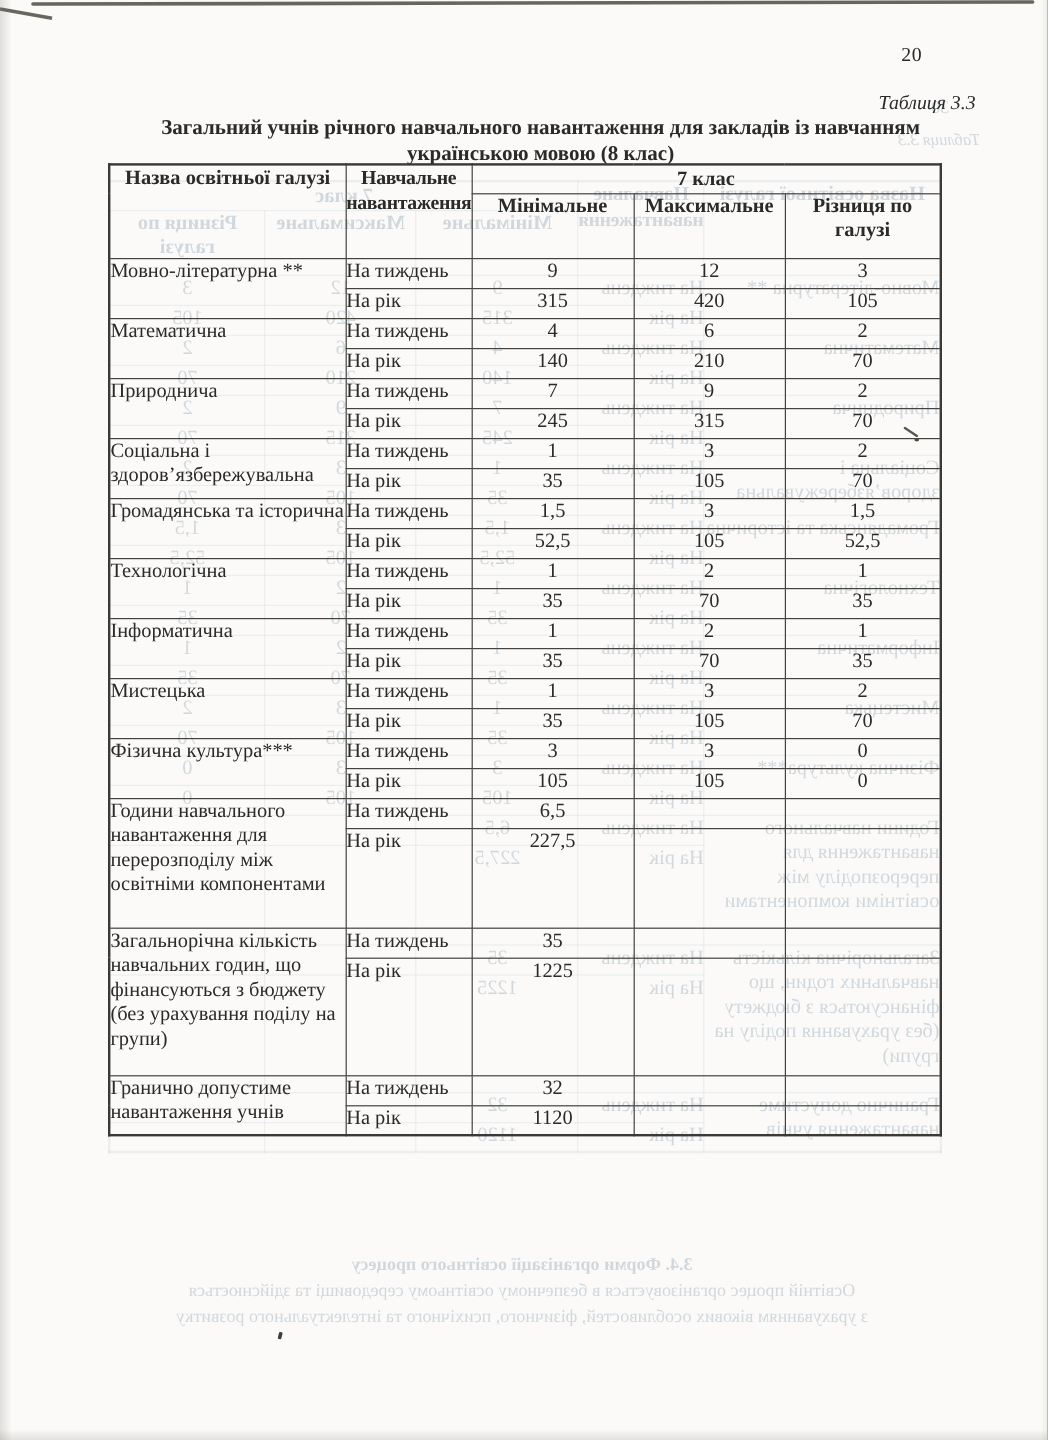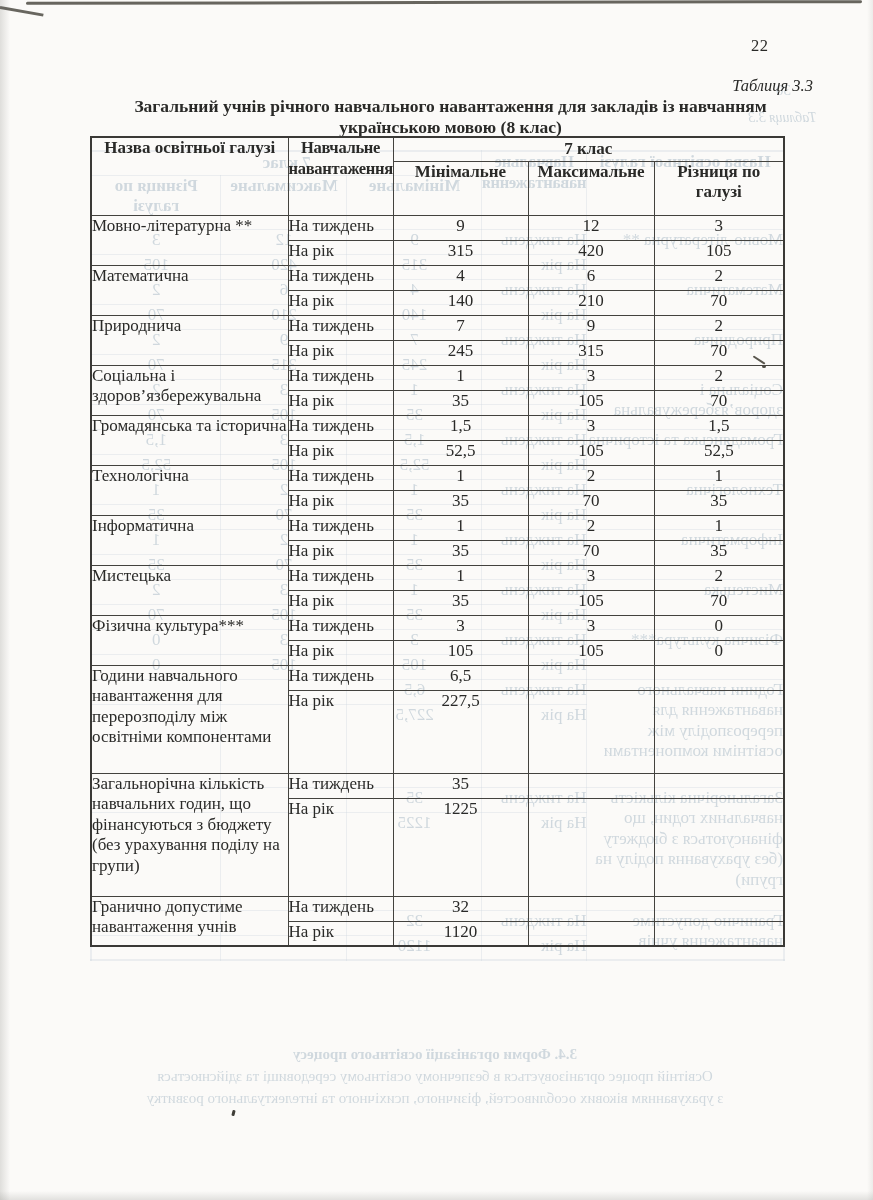--- a/index.html
+++ b/index.html
@@ -267,21 +267,21 @@
 </tbody>
       </table>
     </div>
       </div>
     <div class="ghost-heading">3.4. Форми організації освітнього процесу</div>
     <div class="ghost-line ghost-line-1">Освітній процес організовується в безпечному освітньому середовищі та здійснюється</div>
     <div class="ghost-line ghost-line-2">з урахуванням вікових особливостей, фізичного, психічного та інтелектуального розвитку</div>
   </div>
 
   <div class="page-content">
-    <div class="page-num">22</div>
+    <div class="page-num">20</div>
     <div class="table-label">Таблиця 3.3</div>
     <div class="doc-title">
       <div>Загальний учнів річного навчального навантаження для закладів із навчанням</div>
       <div>українською мовою (8 клас)</div>
     </div>
 
     <div class="main-table-wrap" id="main-table-wrap">
       <table class="doc-table">
         <colgroup>
           <col class="col-field">

